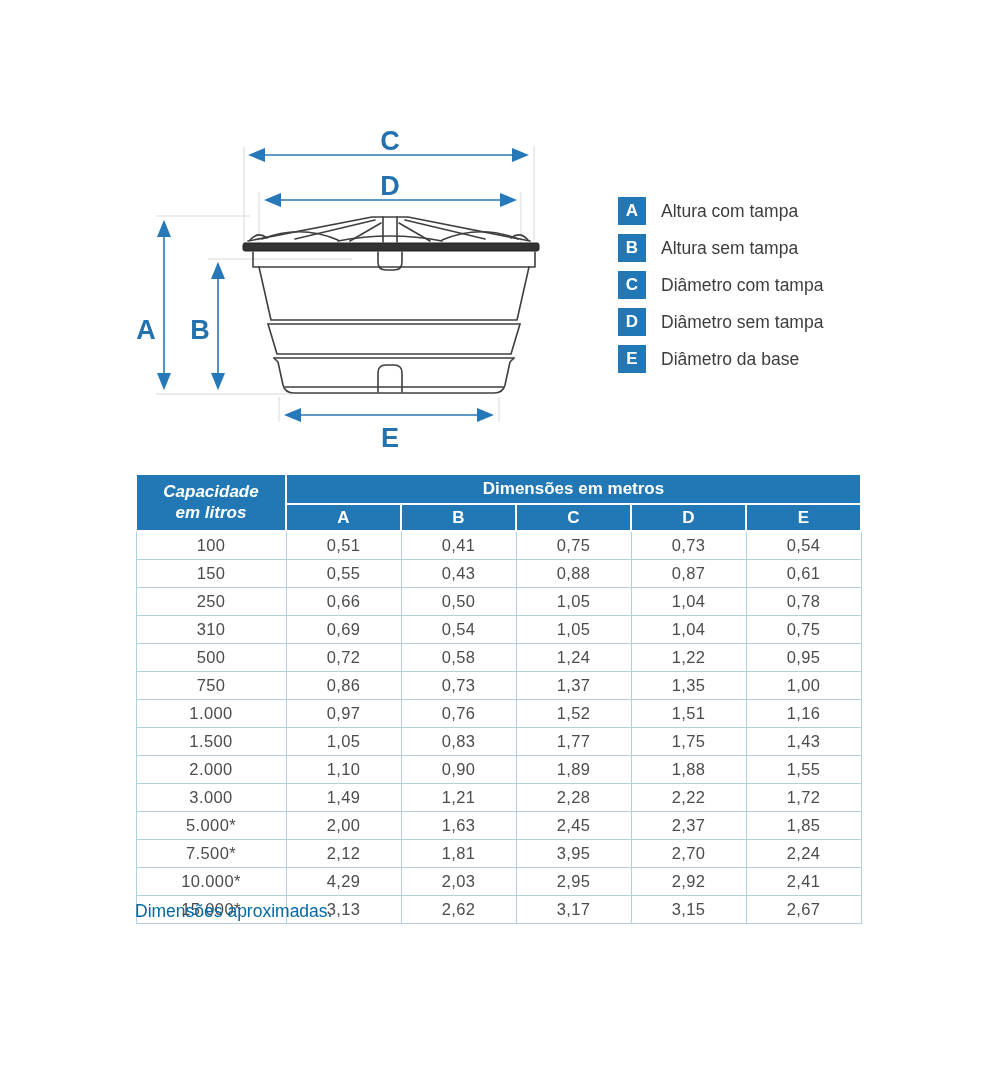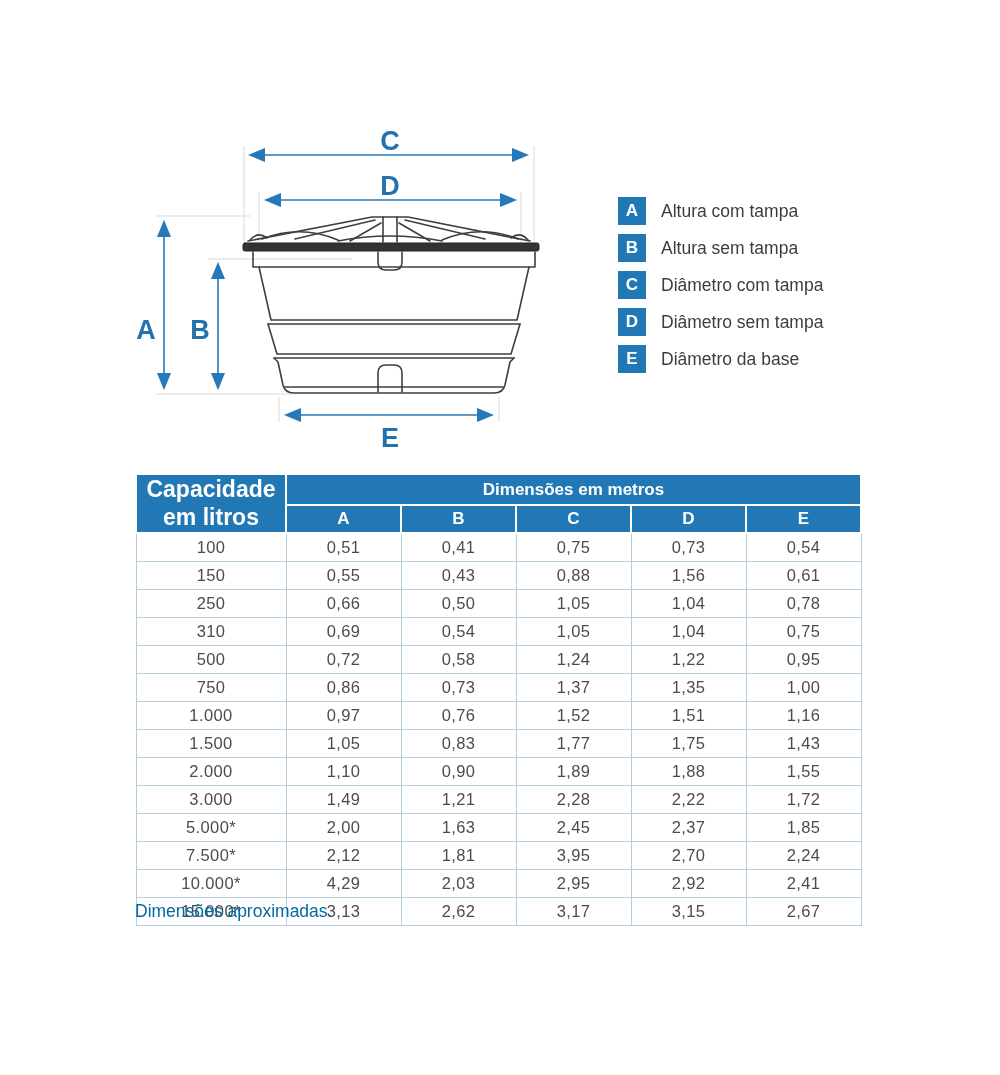--- a/index.html
+++ b/index.html
@@ -29,21 +29,21 @@
 
   
   .spec-table{
     position:absolute;left:135px;top:473px;width:727px;
     border-collapse:collapse;table-layout:fixed;
   }
   .spec-table th{
     background:#2178b5;color:#ffffff;font-weight:bold;
     border:2px solid #ffffff;text-align:center;vertical-align:middle;
   }
-  .spec-table th.cap-head{width:146px;font-size:23px;line-height:1.2;}
+  .spec-table th.cap-head{width:146px;font-size:17px;line-height:1.2;font-style:italic;}
   .spec-table th.group-head{height:26px;font-size:17px;}
   .spec-table th.letter-head{height:23px;font-size:17px;}
   .spec-table td{
     height:25px;border:1px solid #b3cedd;background:#ffffff;
     text-align:center;vertical-align:middle;
     font-size:16.5px;color:#4c4c4c;letter-spacing:.4px;
   }
 
   .note1{
     position:absolute;left:135px;top:901px;
@@ -167,21 +167,21 @@
           <td>0,41</td>
           <td>0,75</td>
           <td>0,73</td>
           <td>0,54</td>
         </tr>
         <tr>
           <td>150</td>
           <td>0,55</td>
           <td>0,43</td>
           <td>0,88</td>
-          <td>1,56</td>
+          <td>0,87</td>
           <td>0,61</td>
         </tr>
         <tr>
           <td>250</td>
           <td>0,66</td>
           <td>0,50</td>
           <td>1,05</td>
           <td>1,04</td>
           <td>0,78</td>
         </tr>

